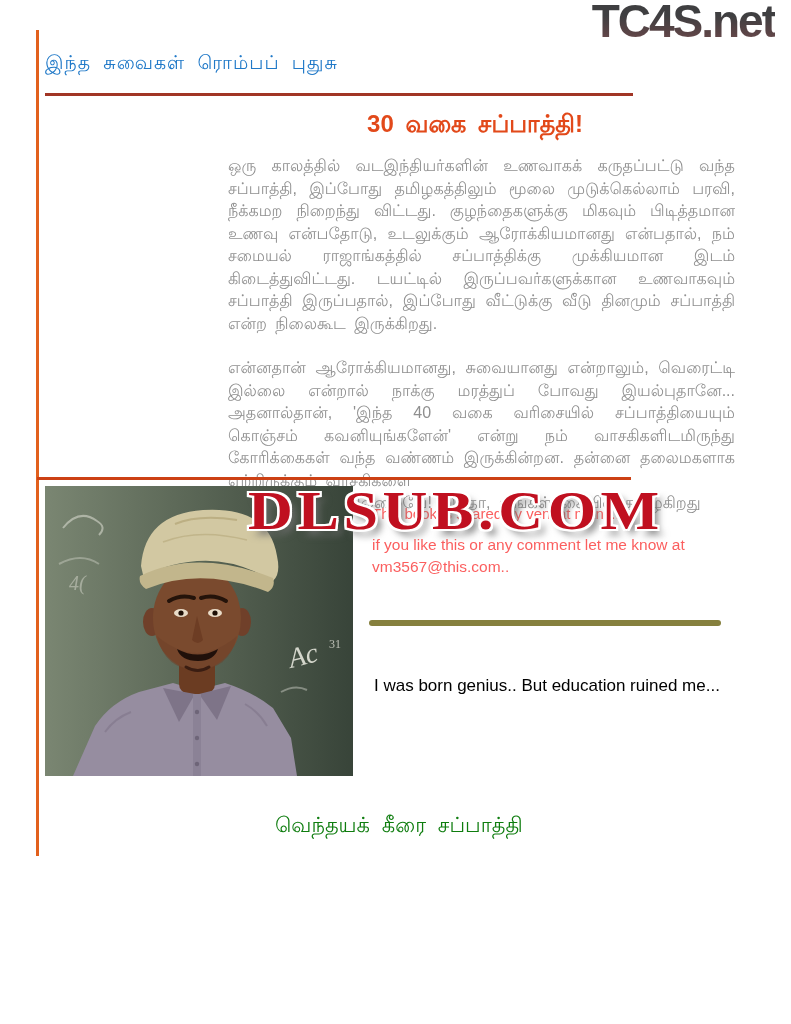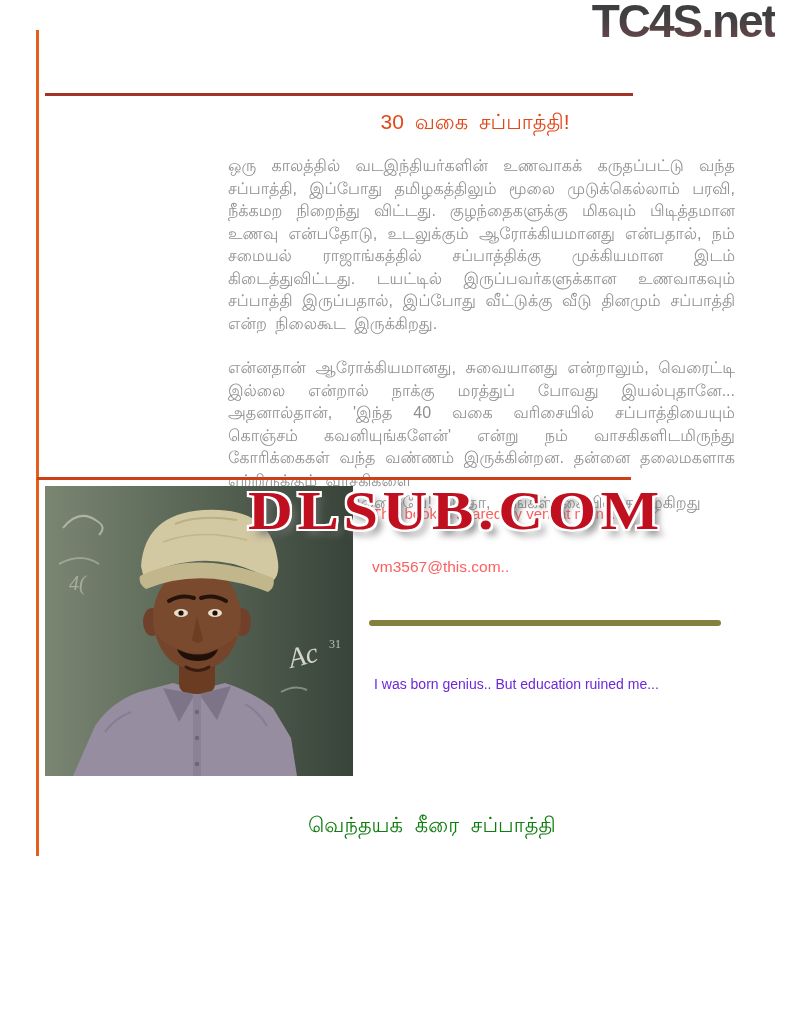--- a/index.html
+++ b/index.html
@@ -58,23 +58,24 @@
     height: 3px;
     background: #a13525;
   }
 
   .title30 {
     position: absolute;
     left: 228px;
     top: 110px;
     width: 494px;
     text-align: center;
-    font-size: 21px;
+    font-size: 24px;
     color: #e2491a;
     word-spacing: 5px;
+    font-weight: bold;
   }
 
   .body-flow {
     position: absolute;
     left: 0;
     top: 155px;
     width: 791px;
     font-size: 16px;
     line-height: 22.5px;
     color: #8f8f8f;
@@ -166,33 +167,32 @@
     width: 352px;
     height: 6px;
     border-radius: 3px;
     background: #86803e;
   }
 
   .quote {
     position: absolute;
     left: 374px;
     top: 676px;
-    font-size: 14px;
-    color: #6d28d9;
+    font-size: 17px;
+    color: #000000;
     white-space: nowrap;
   }
 
   .recipe-title {
     position: absolute;
     left: 275px;
     top: 813px;
     font-size: 21px;
     color: #0f7d0f;
     word-spacing: 6px;
-    margin-left: 33px;
   }
 
   .traders {
     position: absolute;
     right: 16px;
     top: 978px;
     font-size: 33px;
     font-weight: bold;
     letter-spacing: 0.5px;
     color: #c4454d;
@@ -207,20 +207,21 @@
 </style>
 </head>
 <body>
 
 <div class="page">
 
   <div class="tc4s">TC4S.net</div>
 
   <div class="left-rule"></div>
 
+  <div class="tagline">இந்த சுவைகள் ரொம்பப் புதுசு</div>
 
   <div class="rule1"></div>
 
   <div class="title30">30 வகை சப்பாத்தி!</div>
 
   <div class="body-flow">
     <p class="indent">ஒரு காலத்தில் வடஇந்தியர்களின் உணவாகக் கருதப்பட்டு வந்த சப்பாத்தி, இப்போது தமிழகத்திலும் மூலை முடுக்கெல்லாம் பரவி, நீக்கமற நிறைந்து விட்டது. குழந்தைகளுக்கு மிகவும் பிடித்தமான உணவு என்பதோடு, உடலுக்கும் ஆரோக்கியமானது என்பதால், நம் சமையல் ராஜாங்கத்தில் சப்பாத்திக்கு முக்கியமான இடம் கிடைத்துவிட்டது. டயட்டில் இருப்பவர்களுக்கான உணவாகவும் சப்பாத்தி இருப்பதால், இப்போது வீட்டுக்கு வீடு தினமும் சப்பாத்தி என்ற நிலைகூட இருக்கிறது.</p>
     <p class="indent">என்னதான் ஆரோக்கியமானது, சுவையானது என்றாலும், வெரைட்டி இல்லை என்றால் நாக்கு மரத்துப் போவது இயல்புதானே... அதனால்தான், 'இந்த 40 வகை வரிசையில் சப்பாத்தியையும் கொஞ்சம் கவனியுங்களேன்' என்று நம் வாசகிகளிடமிருந்து கோரிக்கைகள் வந்த வண்ணம் இருக்கின்றன. தன்னை தலைமகளாக ஏற்றிருக்கும் வாசகிகளை</p>
     <p class="full">இப்படி ஏங்க வைப்பது 'அவளுக்கு அழகில்லையே! இதோ, உங்கள் கையில் தவழ்கிறது '30 வகை சப்பாத்தி' சுவையான இதழ்!</p>
   </div>
@@ -283,20 +284,21 @@
       <path d="M132,163 q21,11 41,0 q-4,12 -20,12 q-17,0 -21,-12 Z" fill="#20100a"></path>
 
       <path d="M141,181 q12,7 23,0" stroke="#3a1d12" stroke-width="3" fill="none" stroke-linecap="round"></path>
     </svg>
   </div>
 
   <div class="shared-note">This book is shared by venkat mani...</div>
 
   <div class="watermark">DLSUB.COM</div>
 
+  <div class="contact1">if you like this or any comment let me know at</div>
   <div class="contact2">vm3567@this.com..</div>
 
   <div class="olive-bar"></div>
 
   <div class="quote">I was born genius.. But education ruined me...</div>
 
   <div class="recipe-title">வெந்தயக் கீரை சப்பாத்தி</div>
 
   <div class="traders">TradersXtreme.com</div>
 

